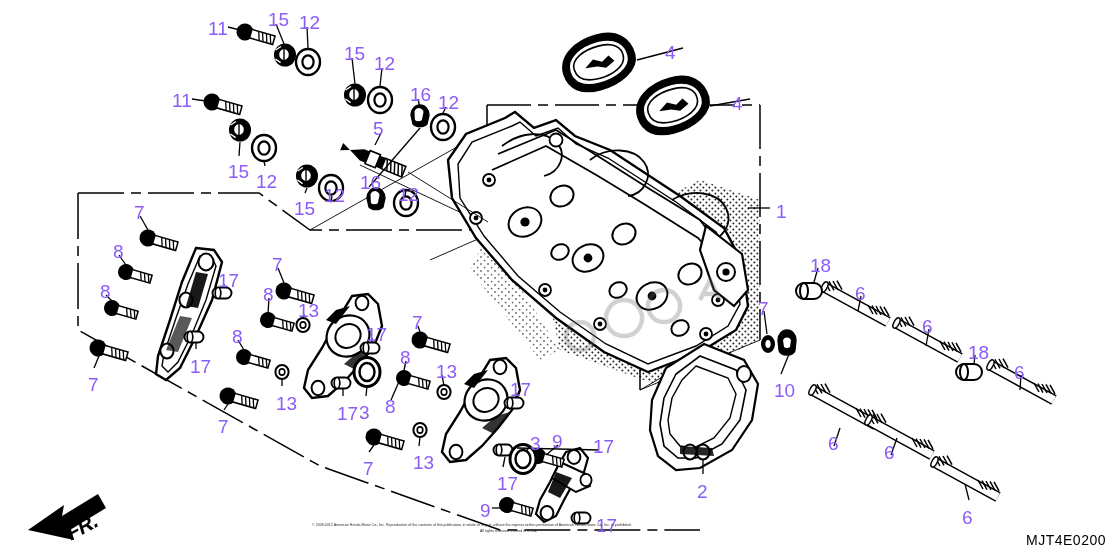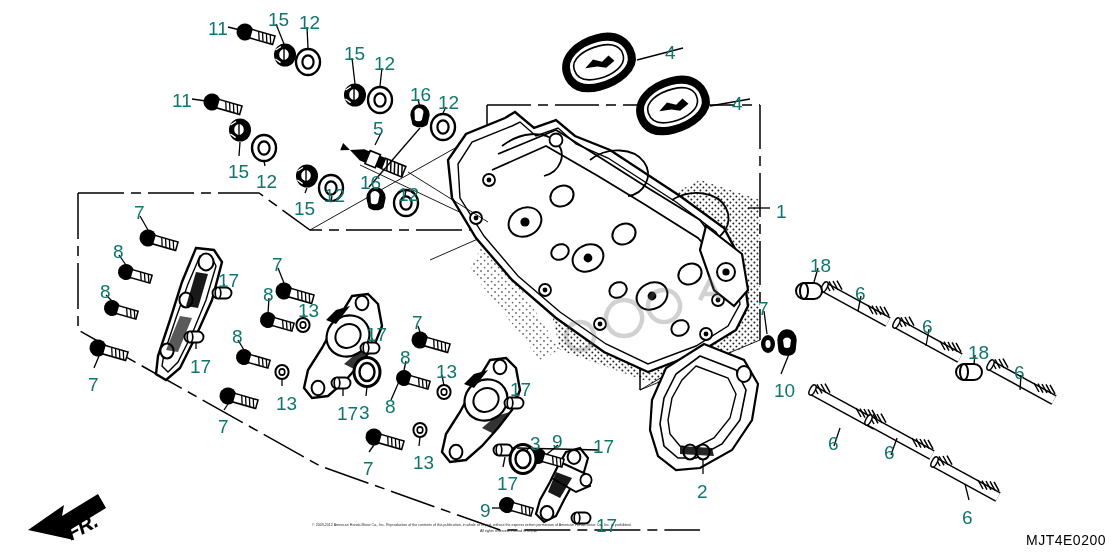--- a/index.html
+++ b/index.html
@@ -1,21 +1,21 @@
 <!DOCTYPE html>
 <html><head>
 <meta charset="utf-8">
 <style>
   html,body{margin:0;padding:0;background:#ffffff;}
   body{width:1120px;height:560px;position:relative;overflow:hidden;
        font-family:"Liberation Sans", sans-serif;color:#000;}
   #diagram-root{position:absolute;left:0;top:0;width:1120px;height:560px;}
   svg.layer{position:absolute;left:0;top:0;width:1120px;height:560px;}
   .callout{position:absolute;font-size:19px;font-weight:400;line-height:1;
-           color:#0f766e;white-space:nowrap;}
+           color:#8b5cf6;white-space:nowrap;}
   .partno{position:absolute;right:14px;bottom:12px;font-size:14px;
           letter-spacing:.5px;font-family:"Liberation Sans", sans-serif;}
   .copyright{position:absolute;font-size:3.6px;color:#2a2a2a;white-space:nowrap;
              font-family:"Liberation Sans", sans-serif;line-height:1.35;}
   .frlabel{position:absolute;font-size:21px;font-weight:700;font-style:italic;
            transform:rotate(-28deg);transform-origin:left top;letter-spacing:-.5px;}
 </style>
 </head>
 <body>
 

